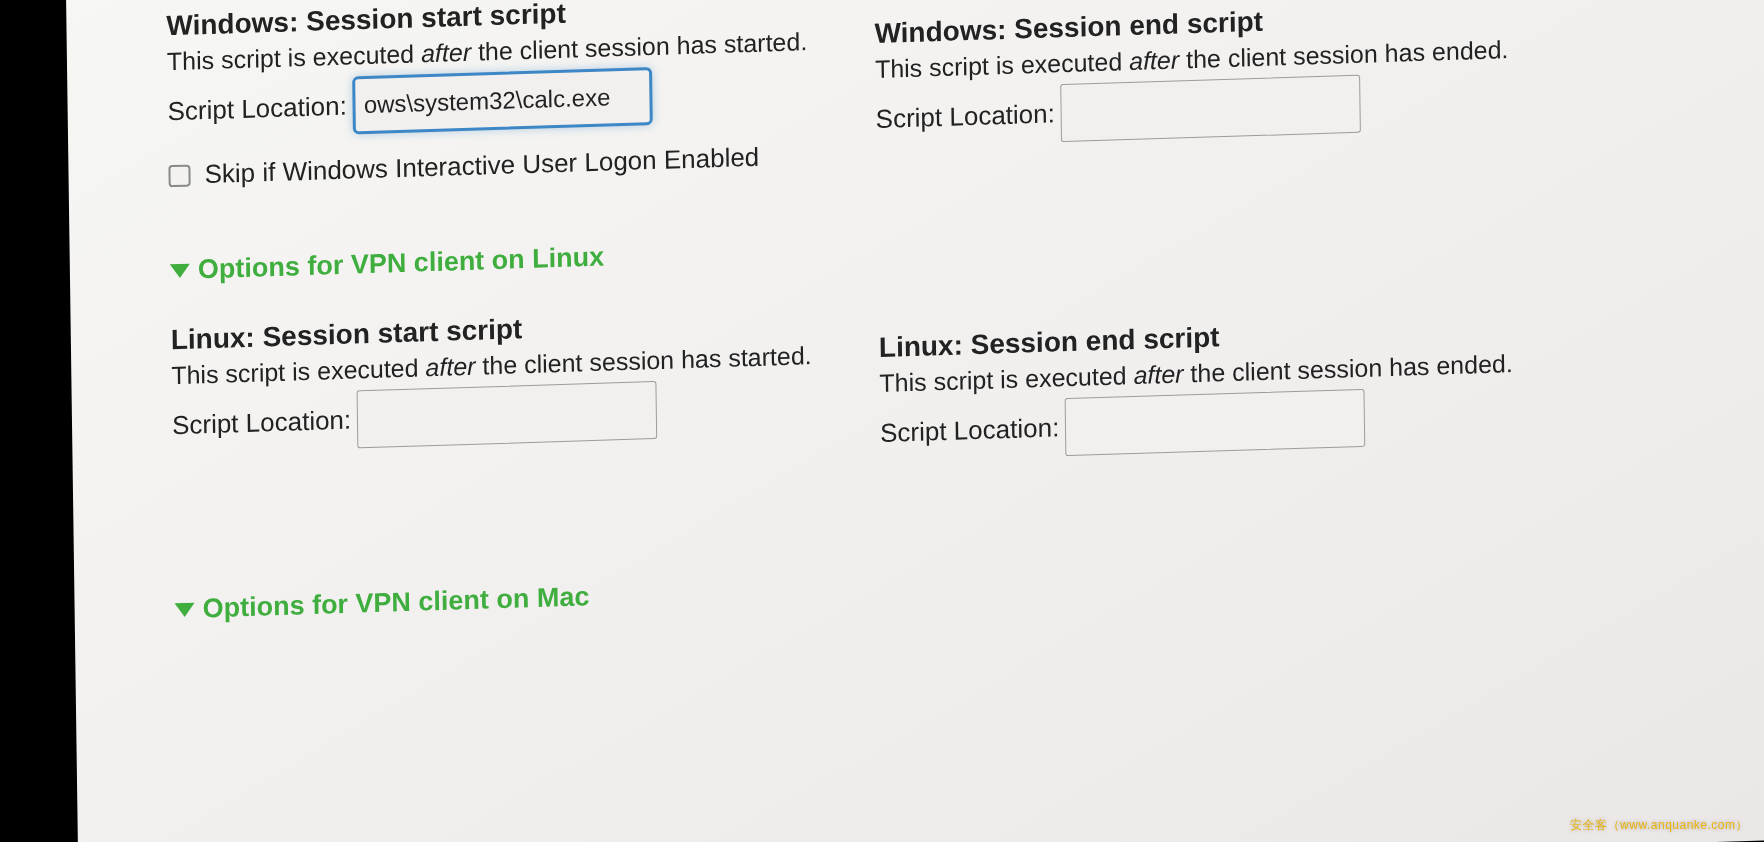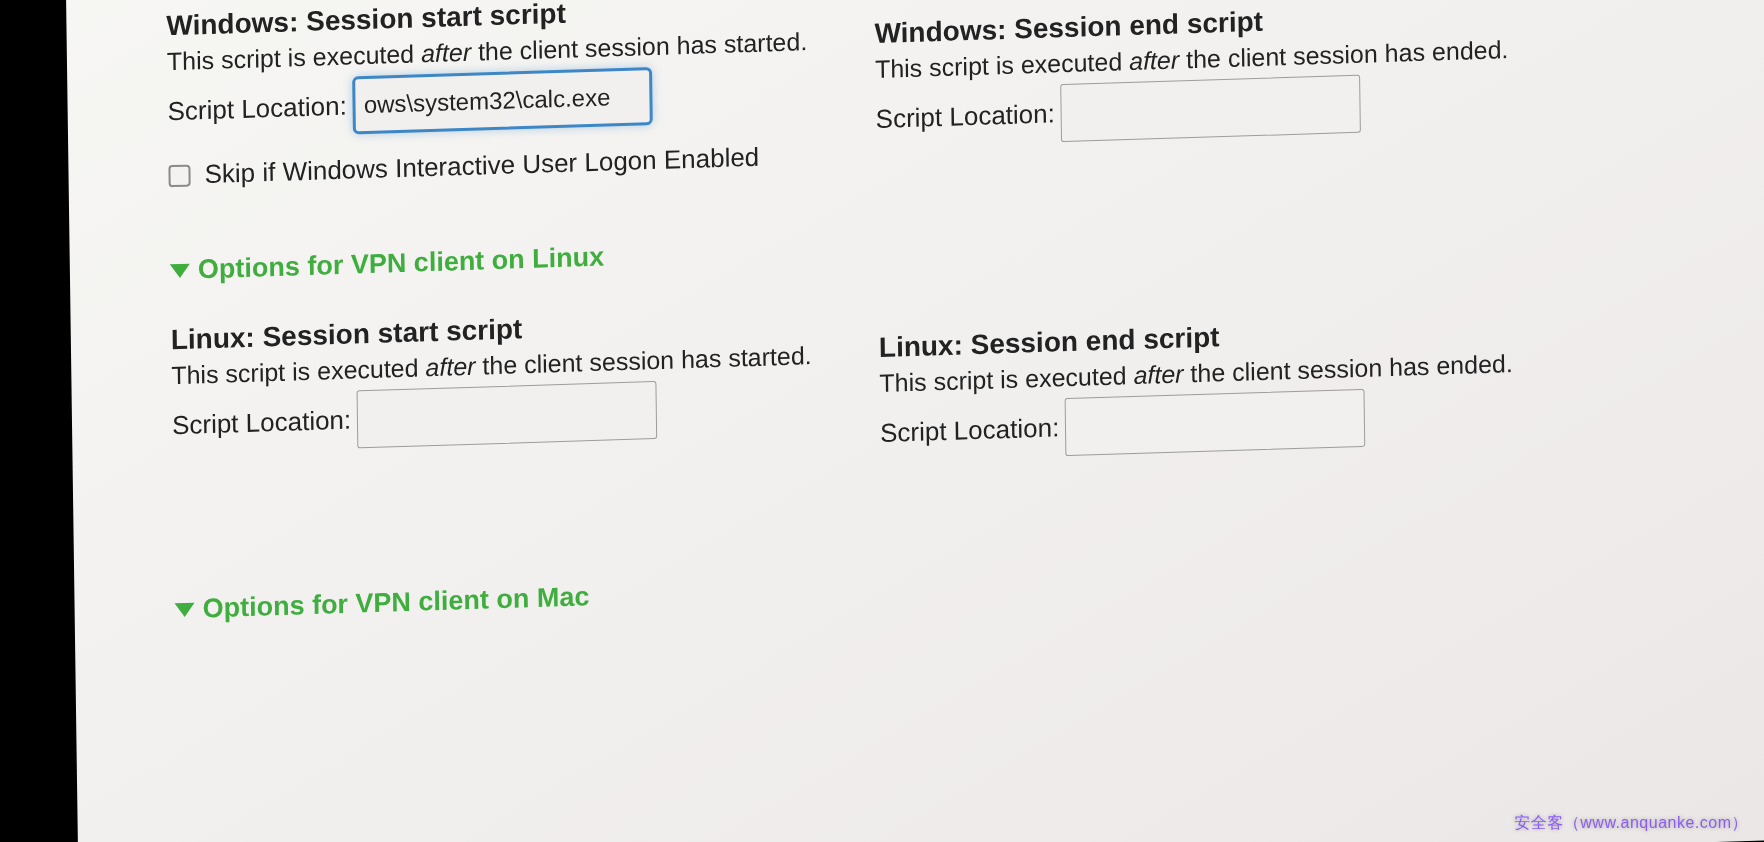--- a/index.html
+++ b/index.html
@@ -106,22 +106,22 @@
     .chev {
       width: 0; height: 0;
       border-left: 10px solid transparent;
       border-right: 10px solid transparent;
       border-top: 14px solid #3fae3f;
     }
 
     .watermark {
       position: absolute;
       right: 16px; bottom: 8px;
-      font-size: 16px;
-      color: #8b5cf6;
+      font-size: 12px;
+      color: #eab308;
       text-shadow: 0 0 4px rgba(0,0,0,.3);
       font-family: sans-serif;
       letter-spacing: .5px;
     }
   </style>
 </head>
 <body>
 
 <div class="page">
 

